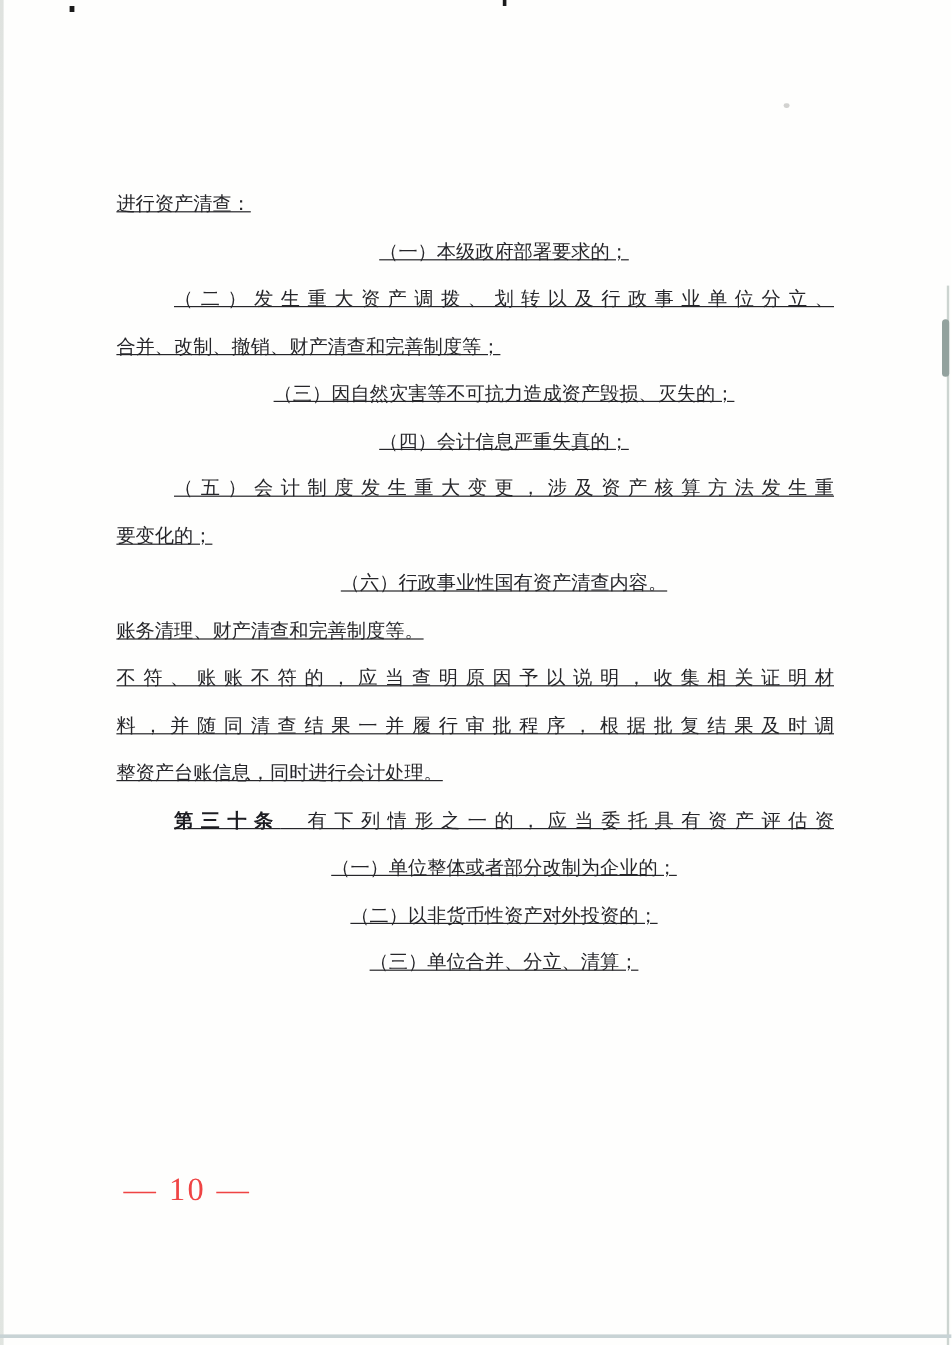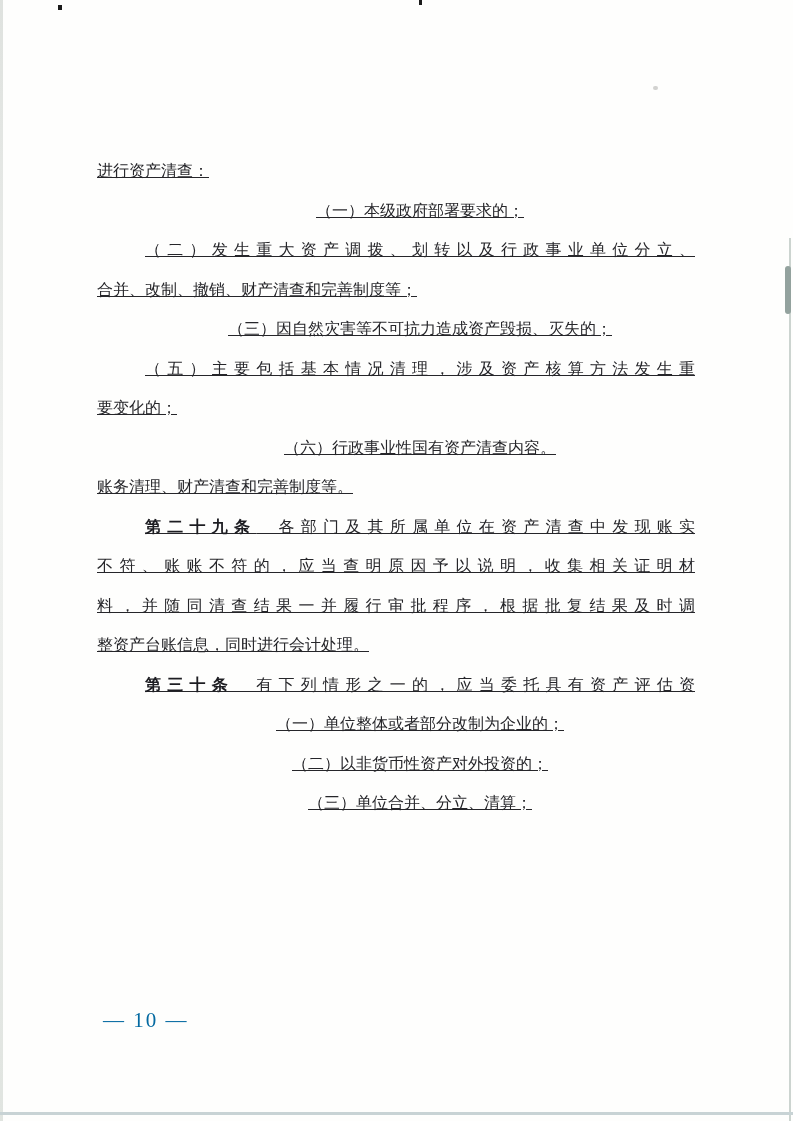--- a/index.html
+++ b/index.html
@@ -45,24 +45,24 @@
     padding-left: 48px;
     text-align: center;
   }
   .run { font-weight: 400; }
   .run.bold { font-weight: 700; color: #1d1d22; }
 
   
   .page-number {
     position: absolute;
     left: 103px;
-    top: 1008px;
-    font-size: 21px;
+    top: 976px;
+    font-size: 27px;
     letter-spacing: 2px;
-    color: #0369a1;
+    color: #ef4444;
   }
 
   
   .edge-left {
     position: absolute;
     left: 0; top: 0;
     width: 3px; height: 1121px;
     background: linear-gradient(180deg, #d7dbd7 0%, #eceeec 45%, #d9ded9 100%);
     opacity: 0.8;
   }
@@ -118,25 +118,25 @@
   <div class="speck-1"></div>
   <div class="speck-2"></div>
   <div class="speck-3"></div>
 
   <div class="doc-body">
       <div class="line"><span class="run">进行资产清查：</span></div>
       <div class="line indent"><span class="run">（一）本级政府部署要求的；</span></div>
       <div class="line indent fill"><span class="run">（二）发生重大资产调拨、划转以及行政事业单位分立、</span></div>
       <div class="line"><span class="run">合并、改制、撤销、财产清查和完善制度等；</span></div>
       <div class="line indent"><span class="run">（三）因自然灾害等不可抗力造成资产毁损、灭失的；</span></div>
-      <div class="line indent fill"><span class="run">（五）主要包括基本情况清理，涉及资产核算方法发生重</span></div>
+      <div class="line indent"><span class="run">（四）会计信息严重失真的；</span></div>
+      <div class="line indent fill"><span class="run">（五）会计制度发生重大变更，涉及资产核算方法发生重</span></div>
       <div class="line"><span class="run">要变化的；</span></div>
       <div class="line indent"><span class="run">（六）行政事业性国有资产清查内容。</span></div>
       <div class="line"><span class="run">账务清理、财产清查和完善制度等。</span></div>
-      <div class="line indent fill"><span class="run bold">第二十九条</span><span class="run">　各部门及其所属单位在资产清查中发现账实</span></div>
       <div class="line fill"><span class="run">不符、账账不符的，应当查明原因予以说明，收集相关证明材</span></div>
       <div class="line fill"><span class="run">料，并随同清查结果一并履行审批程序，根据批复结果及时调</span></div>
       <div class="line"><span class="run">整资产台账信息，同时进行会计处理。</span></div>
       <div class="line indent fill"><span class="run bold">第三十条</span><span class="run">　有下列情形之一的，应当委托具有资产评估资</span></div>
       <div class="line indent"><span class="run">（一）单位整体或者部分改制为企业的；</span></div>
       <div class="line indent"><span class="run">（二）以非货币性资产对外投资的；</span></div>
       <div class="line indent"><span class="run">（三）单位合并、分立、清算；</span></div>
     </div>
 
   <div class="page-number">— 10 —</div>

